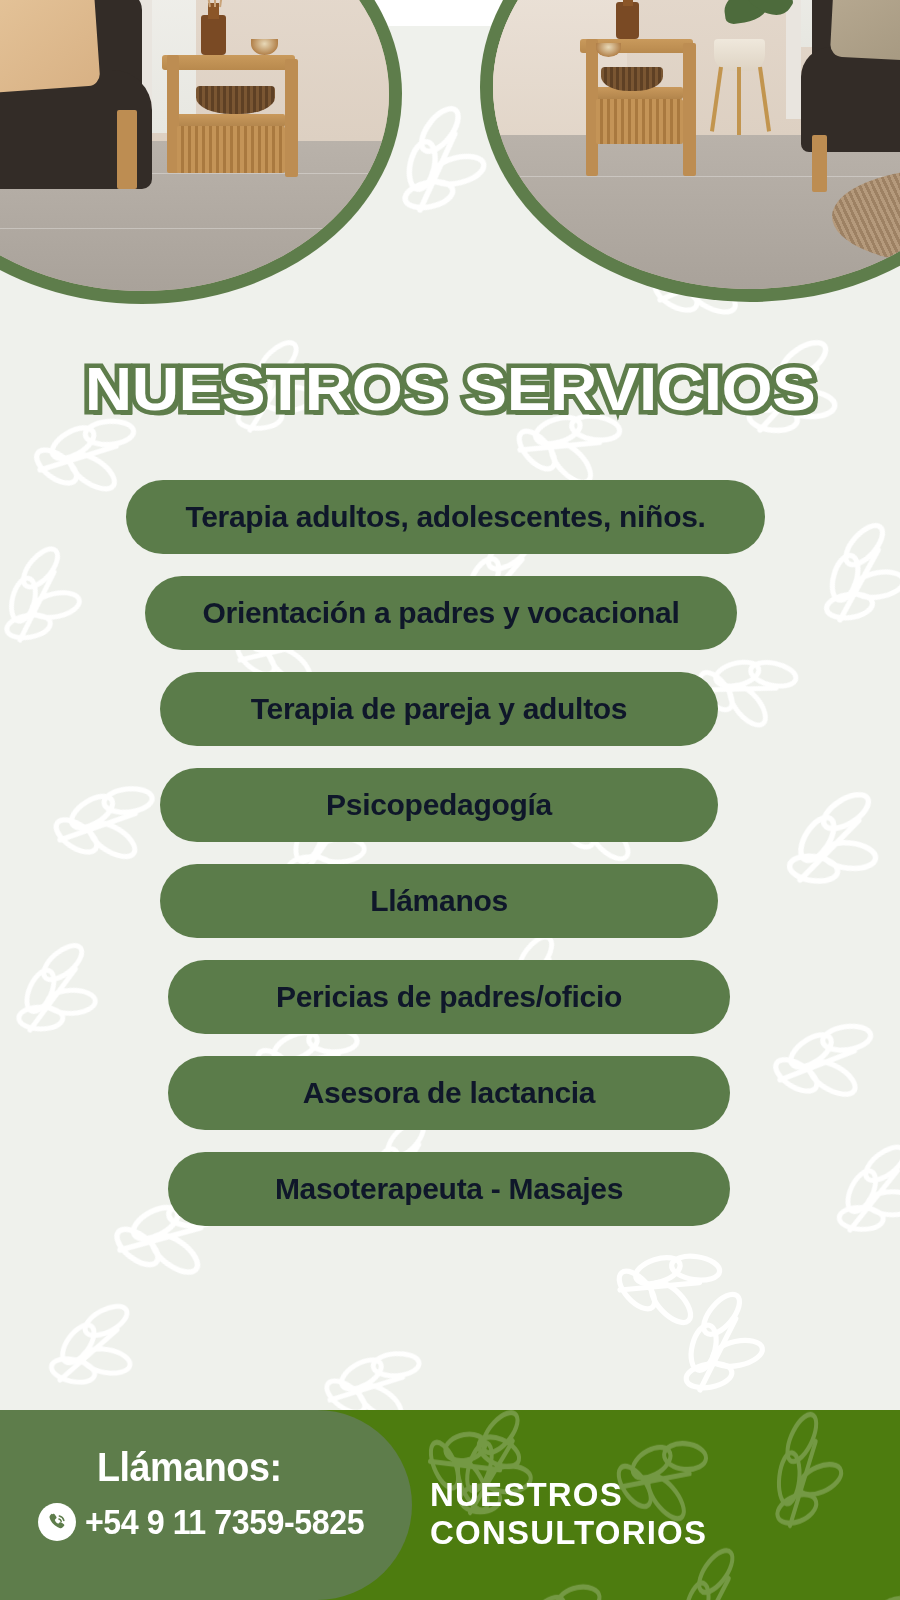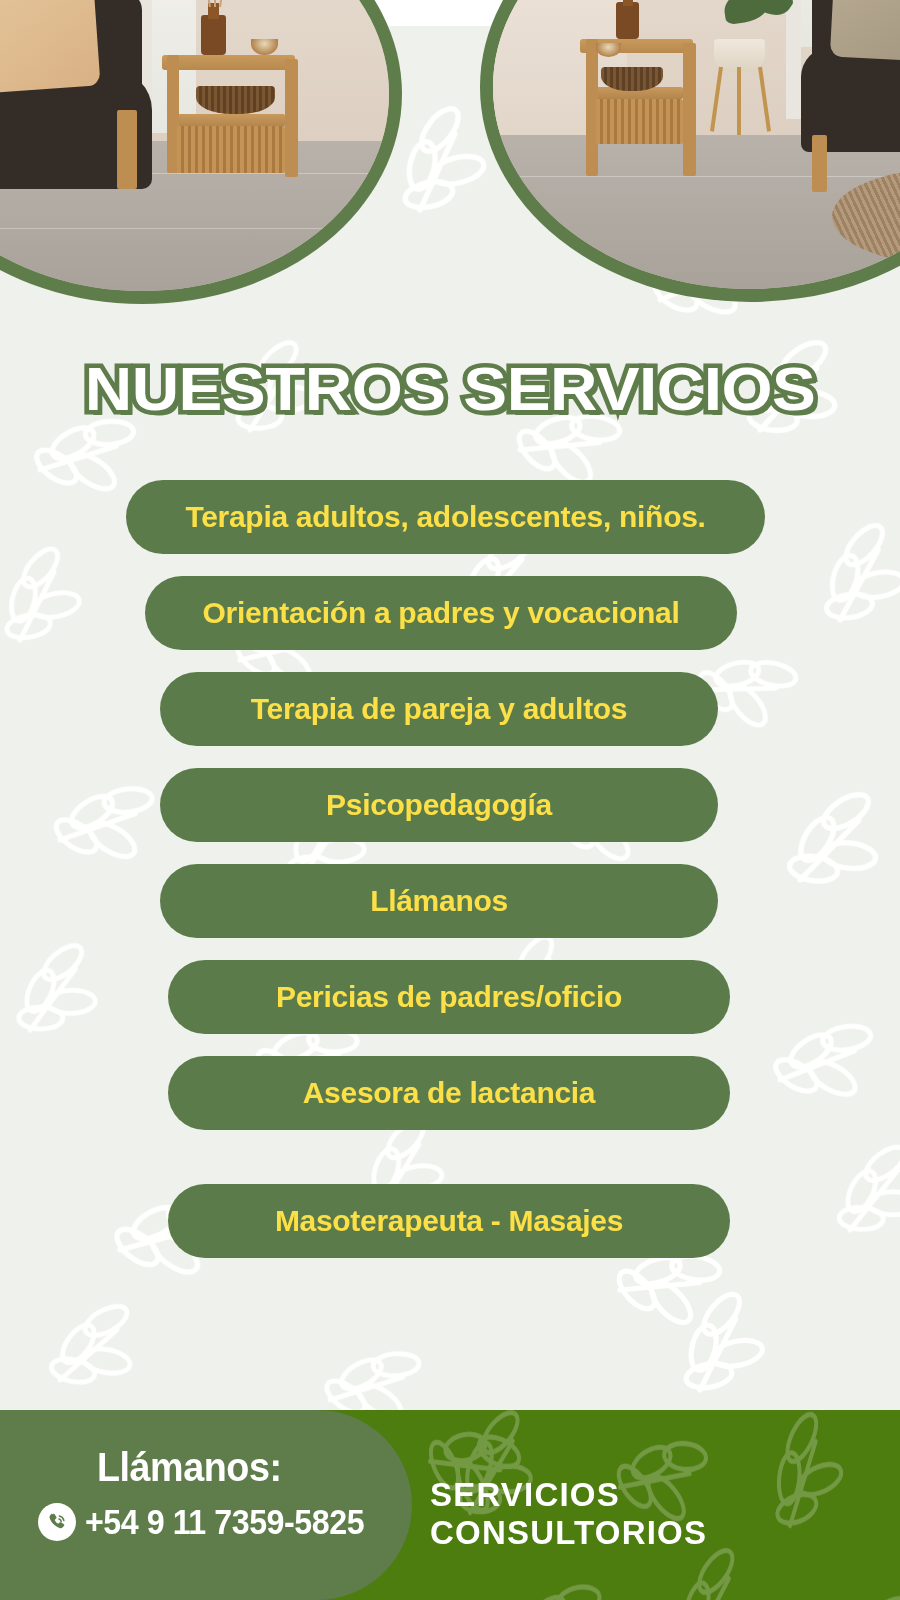--- a/index.html
+++ b/index.html
@@ -87,21 +87,21 @@
   
   .pills{
     position:absolute;left:0;right:0;top:480px;
     z-index:4;
   }
   .pill{
     position:absolute;
     background:#5B7C4A;
     border-radius:44px;
     display:flex;align-items:center;justify-content:center;
-    color:#fde047;
+    color:#0f172a;
     font-weight:700;
     font-size:30px;
     letter-spacing:-0.3px;
     height:74px;
     box-sizing:border-box;
     padding:1px 22px;
     white-space:nowrap;
   }
 
   
@@ -285,21 +285,21 @@
       </div>
     <div class="pill" style="left:160px;width:558px;top:384px;">
         <span>Llámanos</span>
       </div>
     <div class="pill" style="left:168px;width:562px;top:480px;">
         <span>Pericias de padres/oficio</span>
       </div>
     <div class="pill" style="left:168px;width:562px;top:576px;justify-content:center;">
         <span>Asesora de lactancia</span>
       </div>
-    <div class="pill" style="left:168px;width:562px;top:704px;">
+    <div class="pill" style="left:168px;width:562px;top:672px;">
         <span>Masoterapeuta - Masajes</span>
       </div>
   </div>
 
   <div class="footer">
     <div class="footer-leaves">
       <svg viewBox="0 0 900 190" preserveAspectRatio="none" xmlns="http://www.w3.org/2000/svg">
         <defs>
           <g id="fsprig">
             <path d="M0,0 L58,-40" stroke="#ffffff" stroke-width="4" fill="none" stroke-linecap="round"></path>
@@ -328,16 +328,16 @@
           <svg width="26" height="26" viewBox="0 0 26 26" xmlns="http://www.w3.org/2000/svg">
             <path d="M8.6 5.2c.7-.6 1.7-.5 2.2.3l1.5 2.2c.4.6.3 1.4-.3 1.9l-.9.8c-.2.2-.3.5-.2.8.5 1.4 1.6 2.6 3 3.3.3.1.6.1.8-.1l.8-.8c.5-.5 1.3-.6 1.9-.2l2.2 1.5c.8.5.9 1.6.3 2.2l-1.2 1.2c-.8.8-2 1.1-3.1.7-2.4-.8-4.5-2.2-6.2-4-1.7-1.7-3-3.8-3.7-6-.4-1.1-.1-2.3.7-3.1l1.2-1.2z" fill="#5E7D4B"></path>
             <path d="M15.4 7.0c2.2.5 3.9 2.2 4.4 4.4" fill="none" stroke="#5E7D4B" stroke-width="1.6" stroke-linecap="round"></path>
             <path d="M15.0 10.0c1.1.3 1.9 1.1 2.2 2.2" fill="none" stroke="#5E7D4B" stroke-width="1.6" stroke-linecap="round"></path>
           </svg>
         </span>
         <span class="phone-num">+54 9 11 7359-5825</span>
       </div>
     </div>
 
-    <div class="brand">SERVICIOS CONSULTORIOS</div>
+    <div class="brand">NUESTROS CONSULTORIOS</div>
   </div>
 
 </div>
 
 </body></html>

